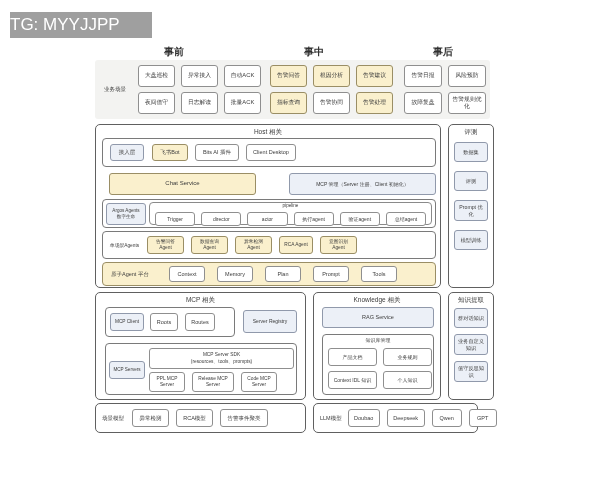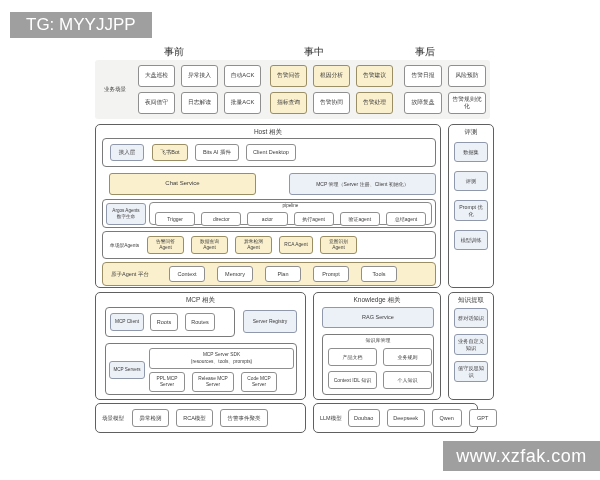--- a/index.html
+++ b/index.html
@@ -12,26 +12,26 @@
   .blue{background:#ecf0f7;border-color:#9099ab;}
 
   .hlist{display:flex;align-items:center;gap:7px;}
   .vlist{display:flex;flex-direction:column;align-items:center;}
   .container{position:absolute;border:1px solid #606060;border-radius:5px;background:#fff;box-sizing:border-box;}
   .sec-title{position:absolute;top:3px;left:0;right:0;text-align:center;font-size:6.5px;color:#3c3c3c;}
   .plain-label{font-size:5px;color:#3c3c3c;flex-shrink:0;}
 
   
   .wm{position:absolute;background:#9f9f9f;color:#ffffff;display:flex;align-items:center;}
-  .wm-tg{left:10px;top:12px;width:142px;height:26px;font-size:17px;padding-left:16px;box-sizing:border-box;}
+  .wm-tg{left:10px;top:12px;width:142px;height:26px;font-size:17px;padding-left:0;box-sizing:border-box;}
   .wm-site{left:443px;top:441px;width:157px;height:30px;font-size:18px;justify-content:center;letter-spacing:.5px;}
 
   
-  .phase{position:absolute;top:45px;transform:translateX(-50%);font-size:10px;font-weight:normal;color:#2f2f2f;}
-  .phase-pre{left:174px;} .phase-mid{left:314px;text-align:right;} .phase-post{left:425px;}
+  .phase{position:absolute;top:45px;transform:translateX(-50%);font-size:10px;font-weight:bold;color:#2f2f2f;}
+  .phase-pre{left:174px;} .phase-mid{left:314px;text-align:right;} .phase-post{left:443px;}
 
   
   .band{position:absolute;left:95px;top:60px;width:395px;height:59px;background:#f3f3f1;border-radius:3px;display:flex;align-items:center;padding-left:9px;box-sizing:border-box;}
   .band-label{width:29px;font-size:5.5px;}
   .scn-grid{display:grid;gap:5px 6px;}
   .g3{grid-template-columns:repeat(3,37px);}
   .g2{grid-template-columns:repeat(2,38px);}
   .pre-group{margin-left:5px;} .mid-group{margin-left:9px;} .post-group{margin-left:11px;}
   .scn{height:22px;font-size:5.8px;}
 
@@ -247,15 +247,14 @@
   <div class="container bottom llm">
     <div class="plain-label">LLM模型</div>
     <div class="hlist">
         <div class="bx sm" style="width: 32px;">Doubao</div>
         <div class="bx sm" style="width: 38px;">Deepseek</div>
         <div class="bx sm" style="width: 30px;">Qwen</div>
         <div class="bx sm" style="width: 28px;">GPT</div>
       </div>
   </div>
 
-  <div class="wm wm-site">www.xzfak.com</div>
 
 </div>
 
 </body></html>

